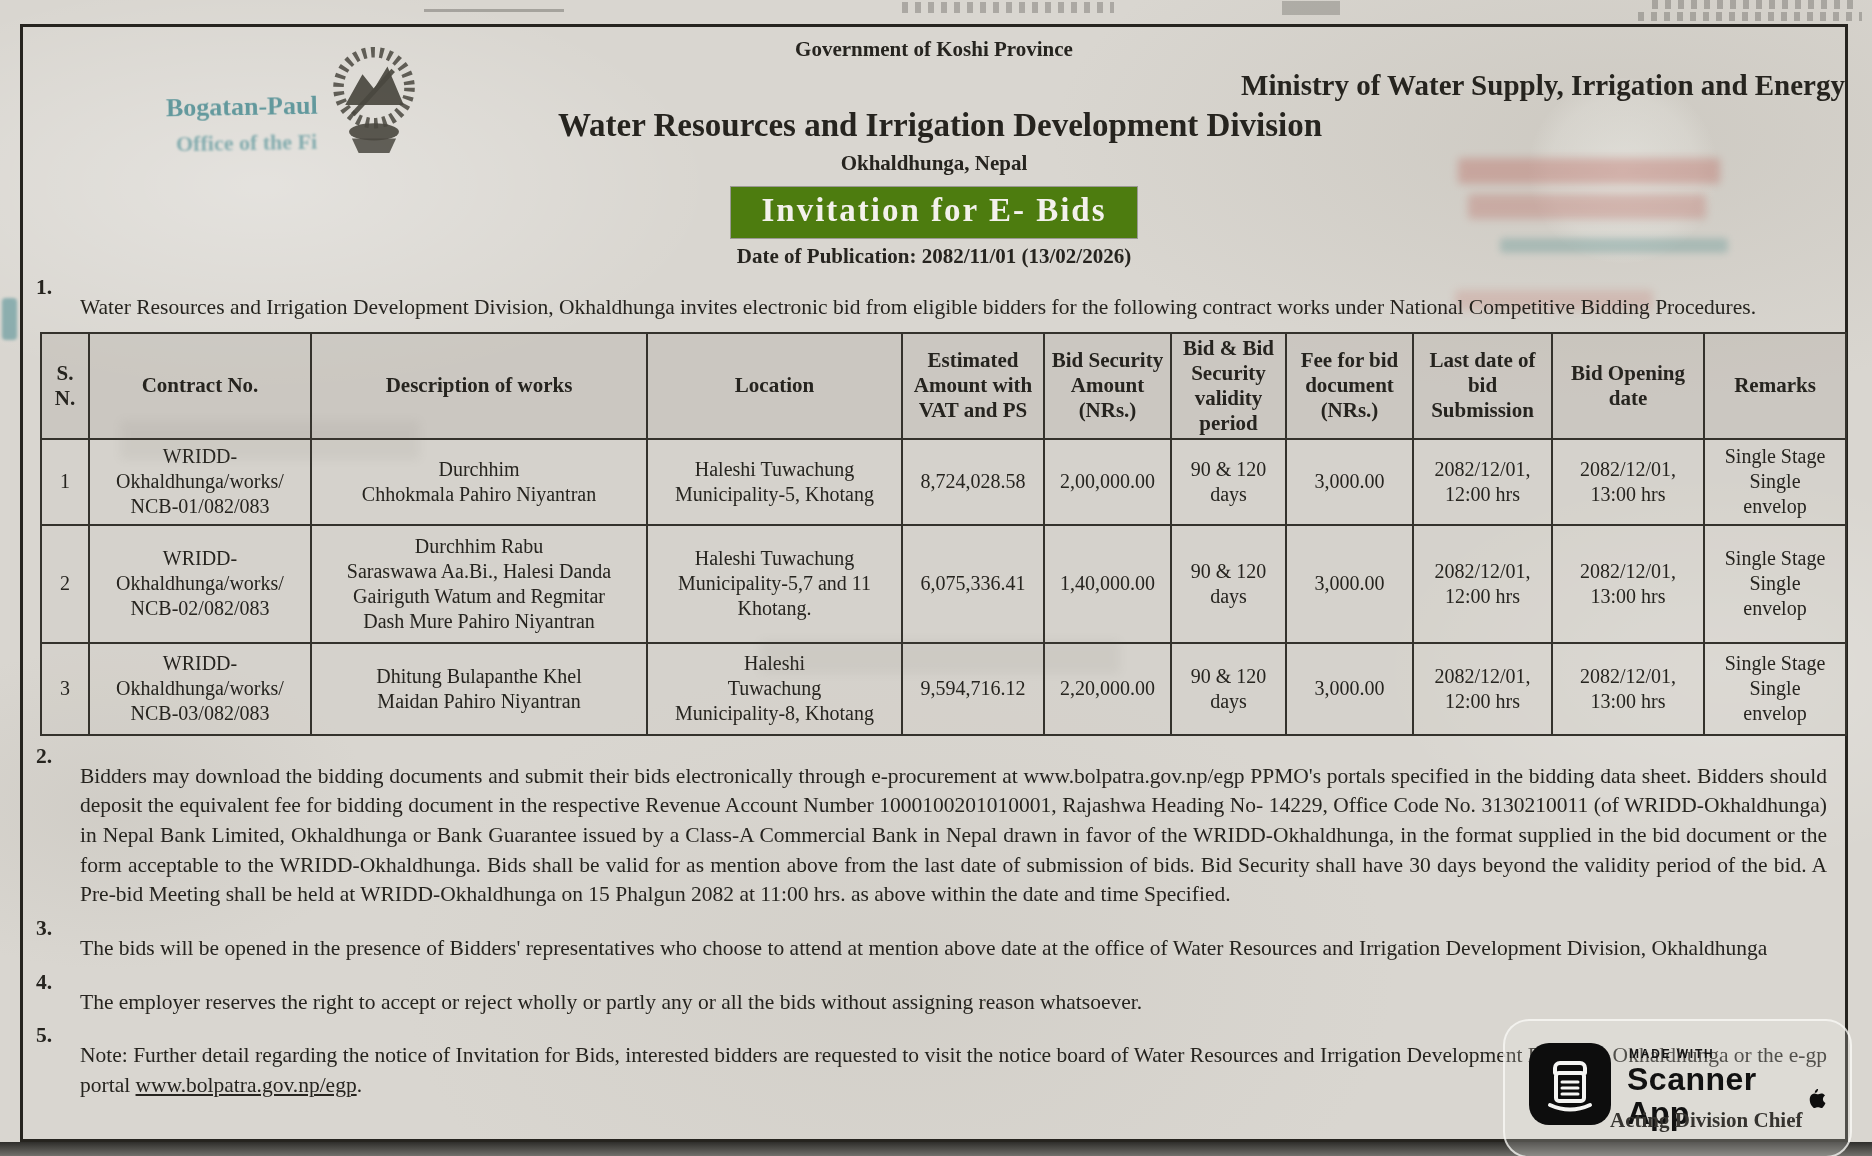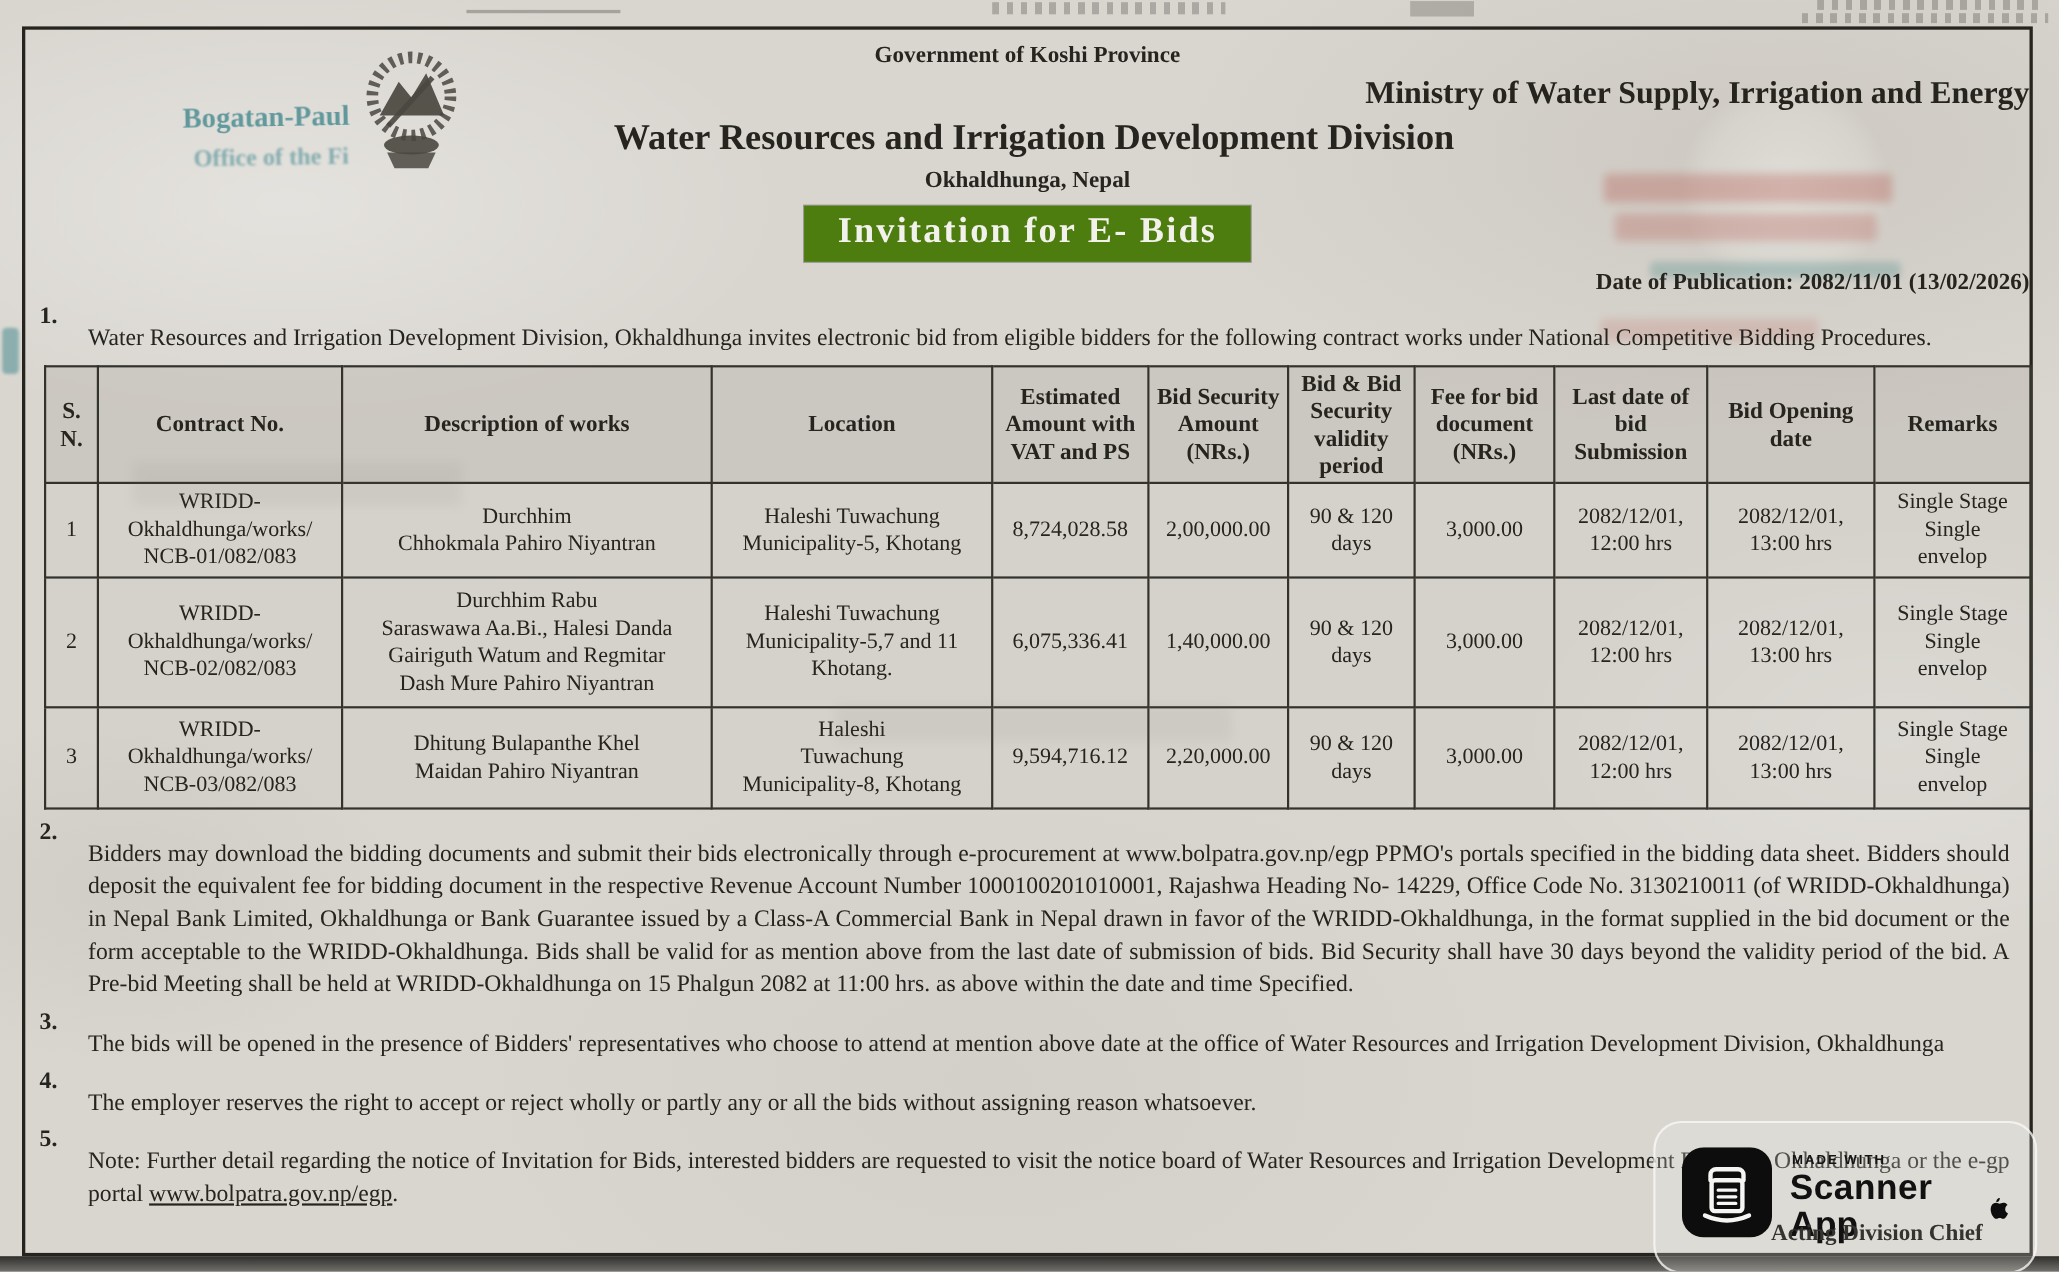--- a/index.html
+++ b/index.html
@@ -26,21 +26,21 @@
   .gov{font-size:21px;font-weight:bold;}
   .ministry{font-size:29px;font-weight:bold;margin-top:7px;text-align:right;}
   .division{font-size:33px;font-weight:bold;margin-top:5px;margin-left:12px;}
   .place{font-size:21px;font-weight:bold;margin-top:7px;}
   .banner{
     display:inline-block;background:#4d7c0f;color:#f3f1ec;
     font-size:33px;font-weight:bold;letter-spacing:2px;
     padding:5px 30px 9px;margin-top:11px;
     box-shadow:0 0 0 1px rgba(40,40,36,.35);
   }
-  .pubdate{font-size:21px;font-weight:bold;margin-top:6px;text-align:right;}
+  .pubdate{font-size:21px;font-weight:bold;margin-top:6px;}
   .emblem{position:absolute;left:303px;top:16px;width:96px;height:122px;opacity:.9;filter:blur(.4px);}
   
   .item{display:flex;font-size:21.5px;line-height:1.38;margin-top:4px;}
   .item .no{flex:0 0 44px;padding-left:13px;font-weight:600;}
   .item .txt{flex:1;text-align:justify;padding-right:18px;margin-top:20px;}
   .ulink{text-decoration:underline;}
   
   table.bids{
     border-collapse:collapse;table-layout:fixed;
     margin:9px 0 6px 17px;width:1805px;

